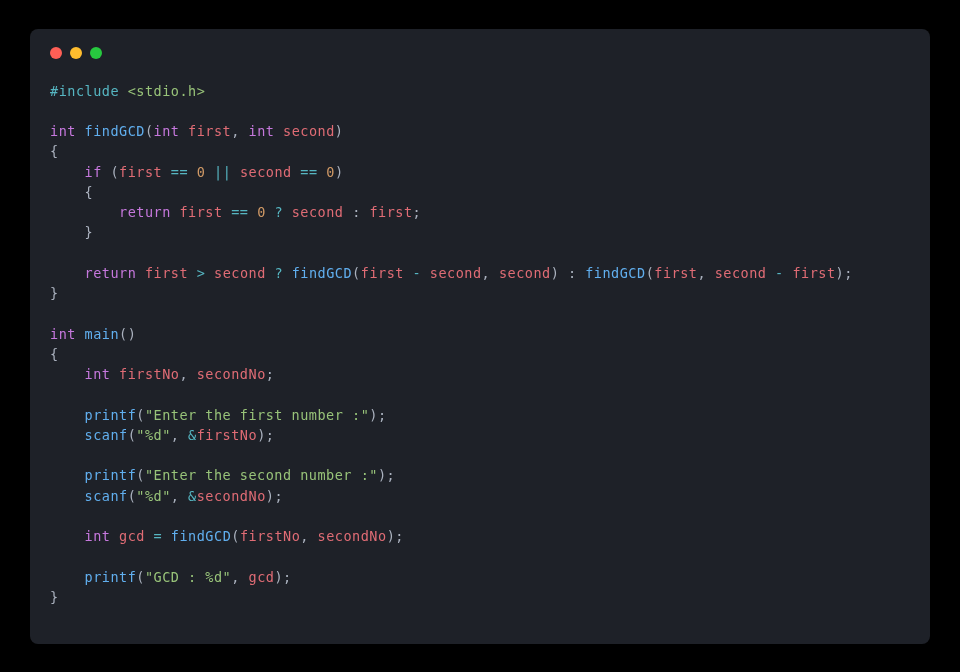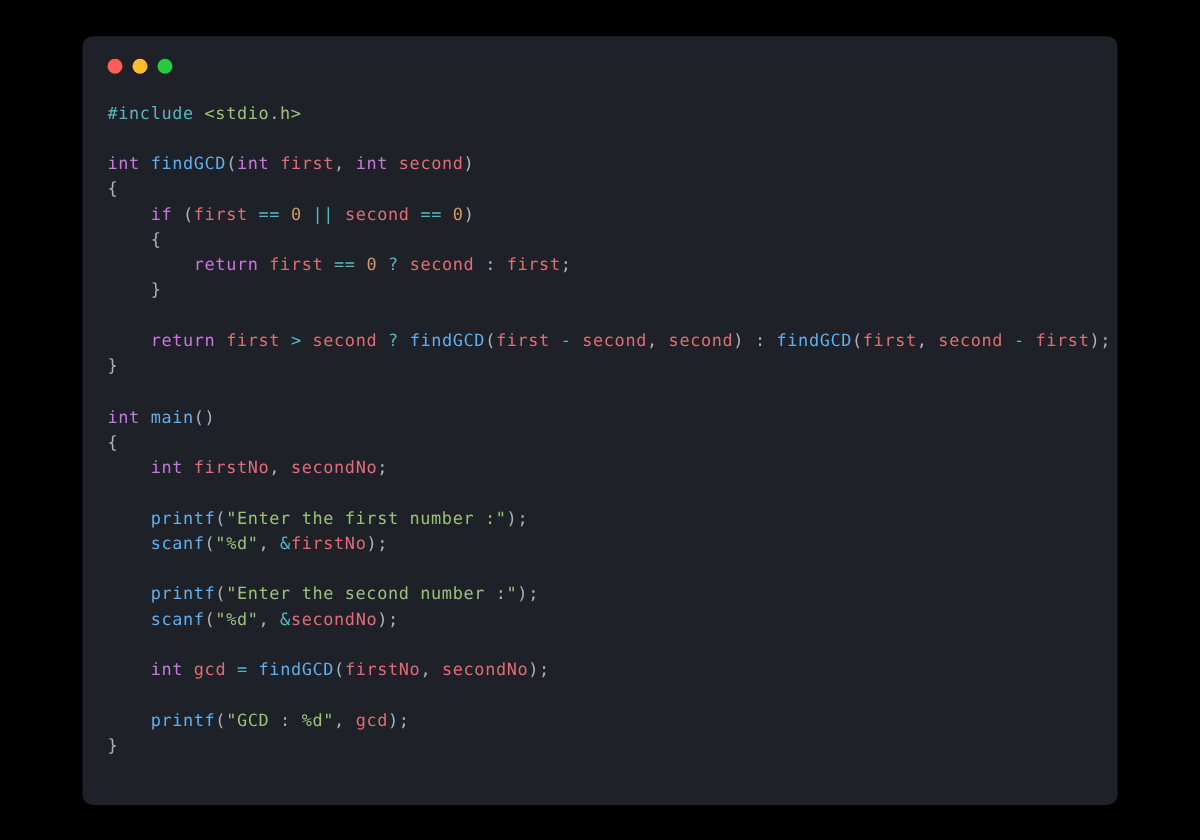--- a/index.html
+++ b/index.html
@@ -11,21 +11,21 @@
       background: #000;
       width: 960px;
       height: 672px;
       display: flex;
       align-items: center;
       justify-content: center;
       font-family: "SF Mono", "Monaco", "Menlo", "Consolas", monospace;
     }
     .window {
       background: #1e2128;
-      width: 828px;
+      width: 900px;
       height: 615px;
       border-radius: 8px;
       padding: 18px 20px;
       overflow: hidden;
     }
     .titlebar {
       display: flex;
       gap: 8px;
       margin-bottom: 22px;
     }

